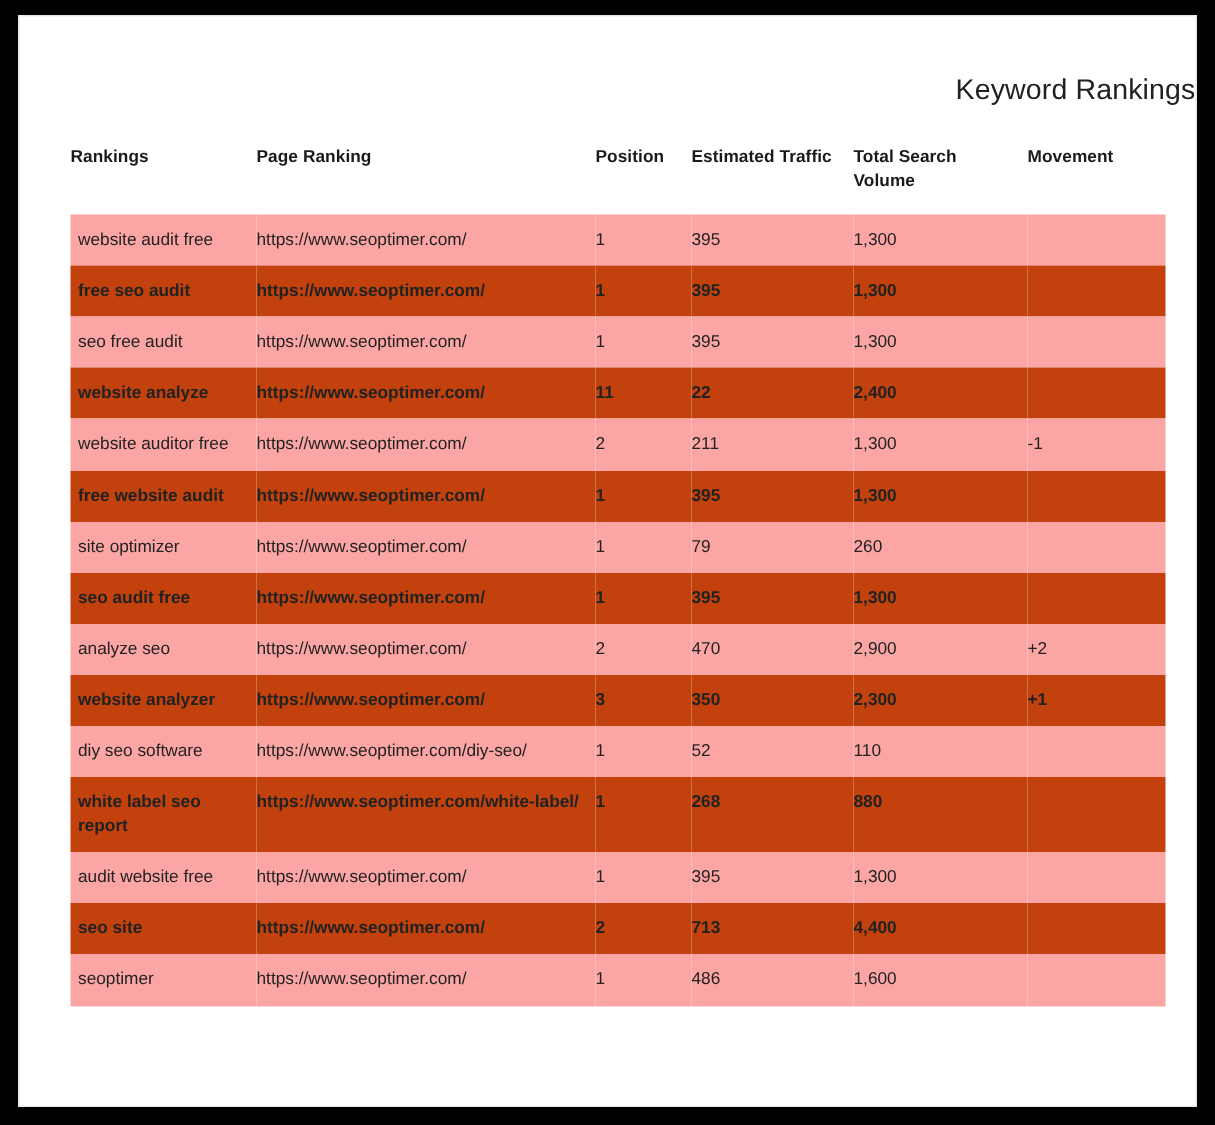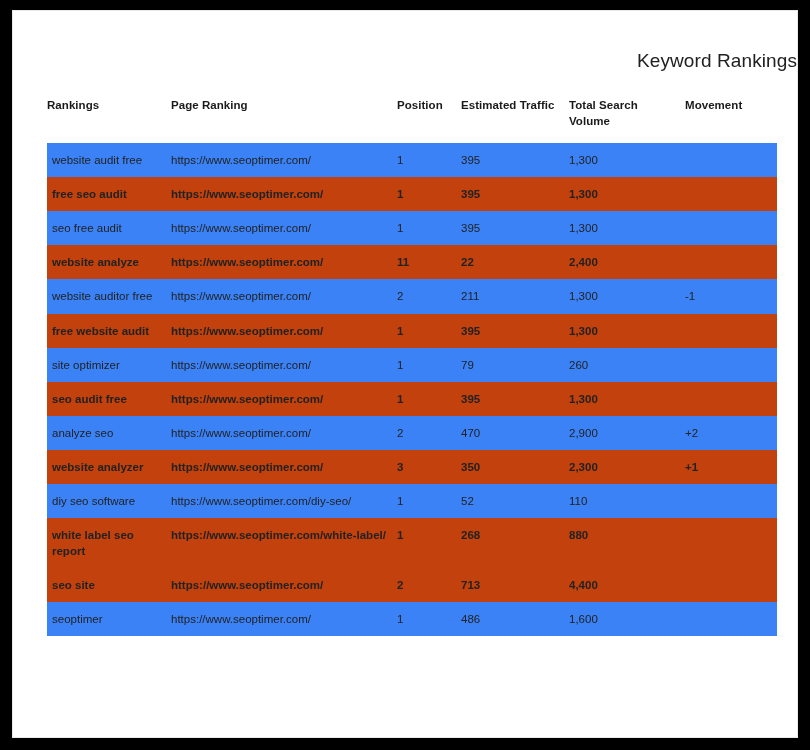--- a/index.html
+++ b/index.html
@@ -55,21 +55,21 @@
   tbody td {
     text-align: left;
     vertical-align: top;
     font-size: 11.5px;
     font-weight: 400;
     color: #222222;
     padding: 9px 6px 9px 0;
     line-height: 1.4;
     word-break: break-word;
   }
-  tbody tr.odd td { background: #3b82f6; }
+  tbody tr.odd td { background: #fca5a5; }
   tbody tr.even td { background: #c2410c; font-weight: bold; }
   tbody td:first-child { padding-left: 5px; }
 
   col.c-keyword  { width: 124px; }
   col.c-url      { width: 226px; }
   col.c-position { width: 64px; }
   col.c-traffic  { width: 108px; }
   col.c-volume   { width: 116px; }
   col.c-movement { width: 92px; }
 </style>
@@ -191,20 +191,28 @@
               <td></td>
             </tr>
             <tr class="even">
               <td>white label seo report</td>
               <td>https://www.seoptimer.com/white-label/</td>
               <td>1</td>
               <td>268</td>
               <td>880</td>
               <td></td>
             </tr>
+            <tr class="odd">
+              <td>audit website free</td>
+              <td>https://www.seoptimer.com/</td>
+              <td>1</td>
+              <td>395</td>
+              <td>1,300</td>
+              <td></td>
+            </tr>
             <tr class="even">
               <td>seo site</td>
               <td>https://www.seoptimer.com/</td>
               <td>2</td>
               <td>713</td>
               <td>4,400</td>
               <td></td>
             </tr>
             <tr class="odd">
               <td>seoptimer</td>

